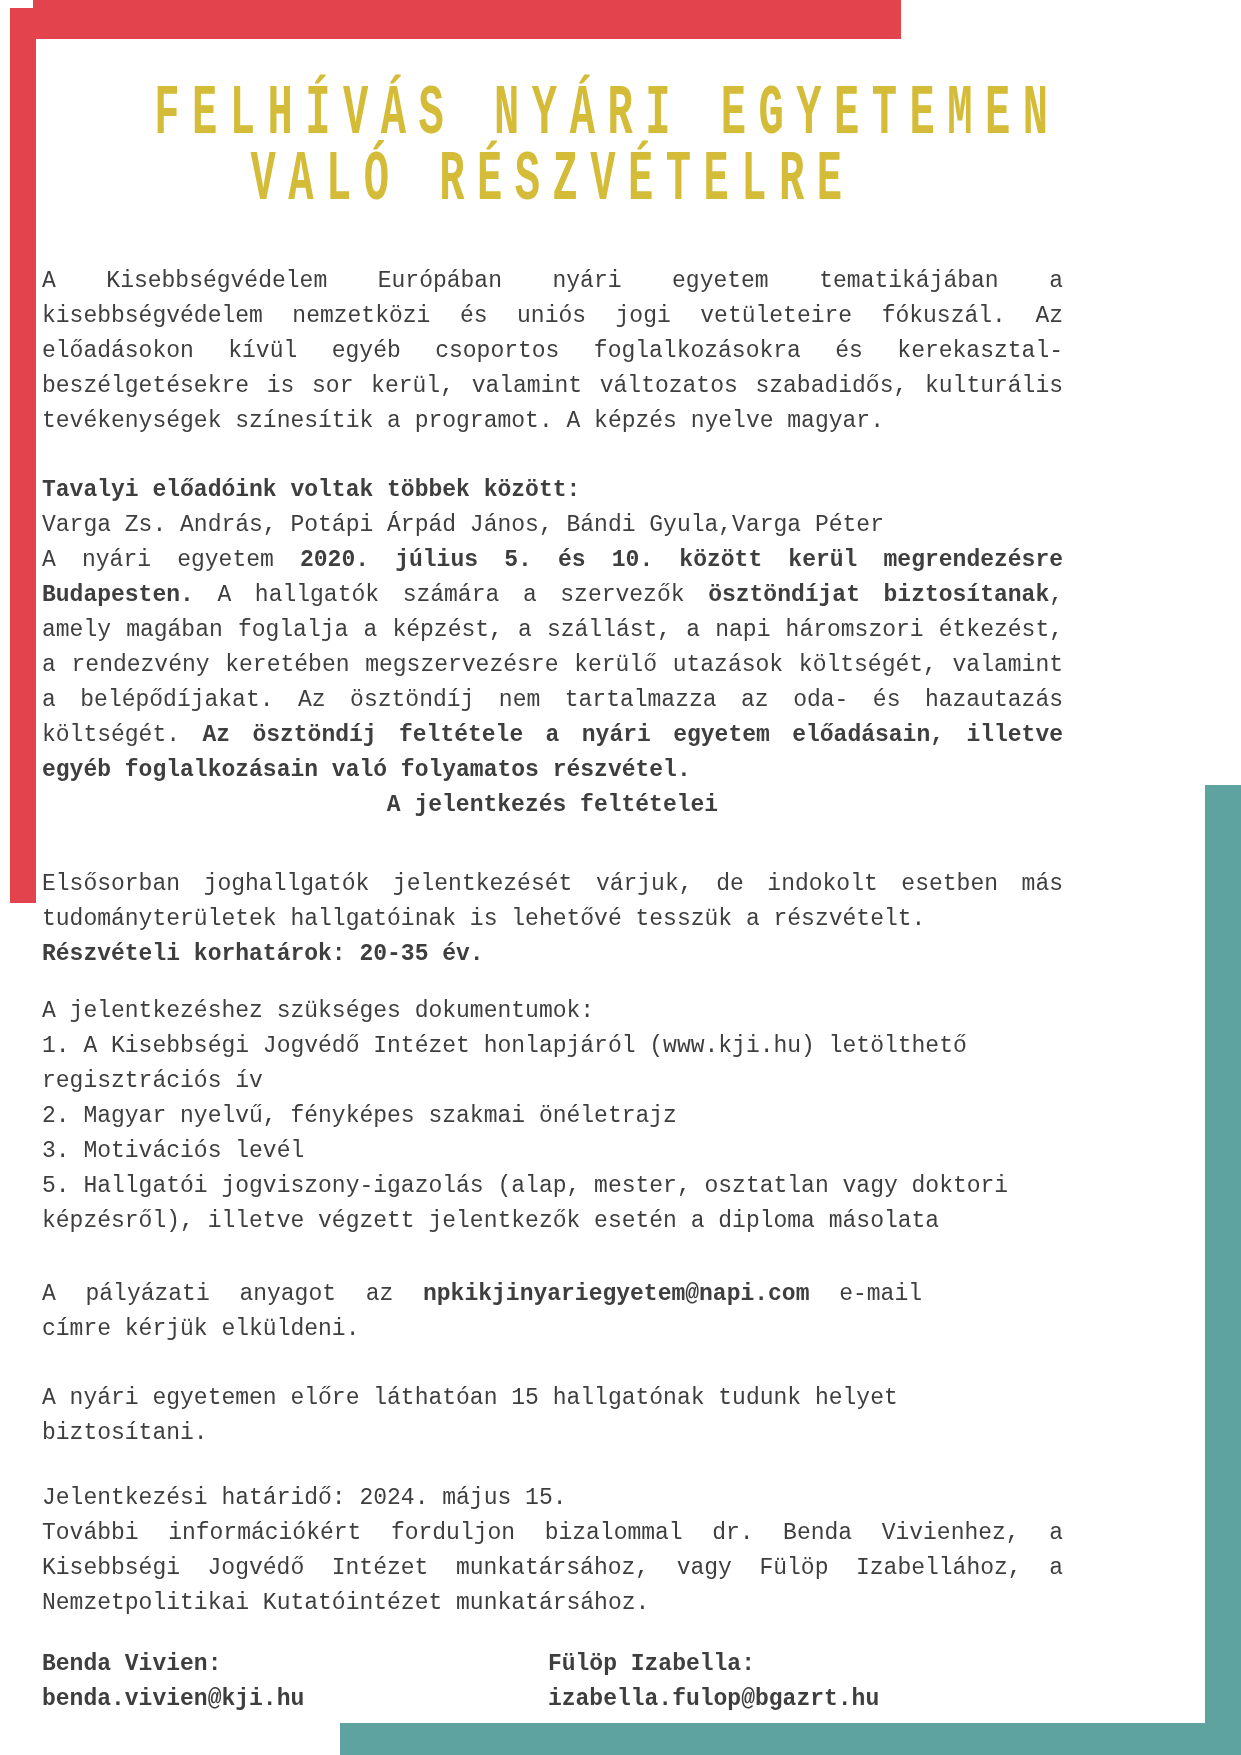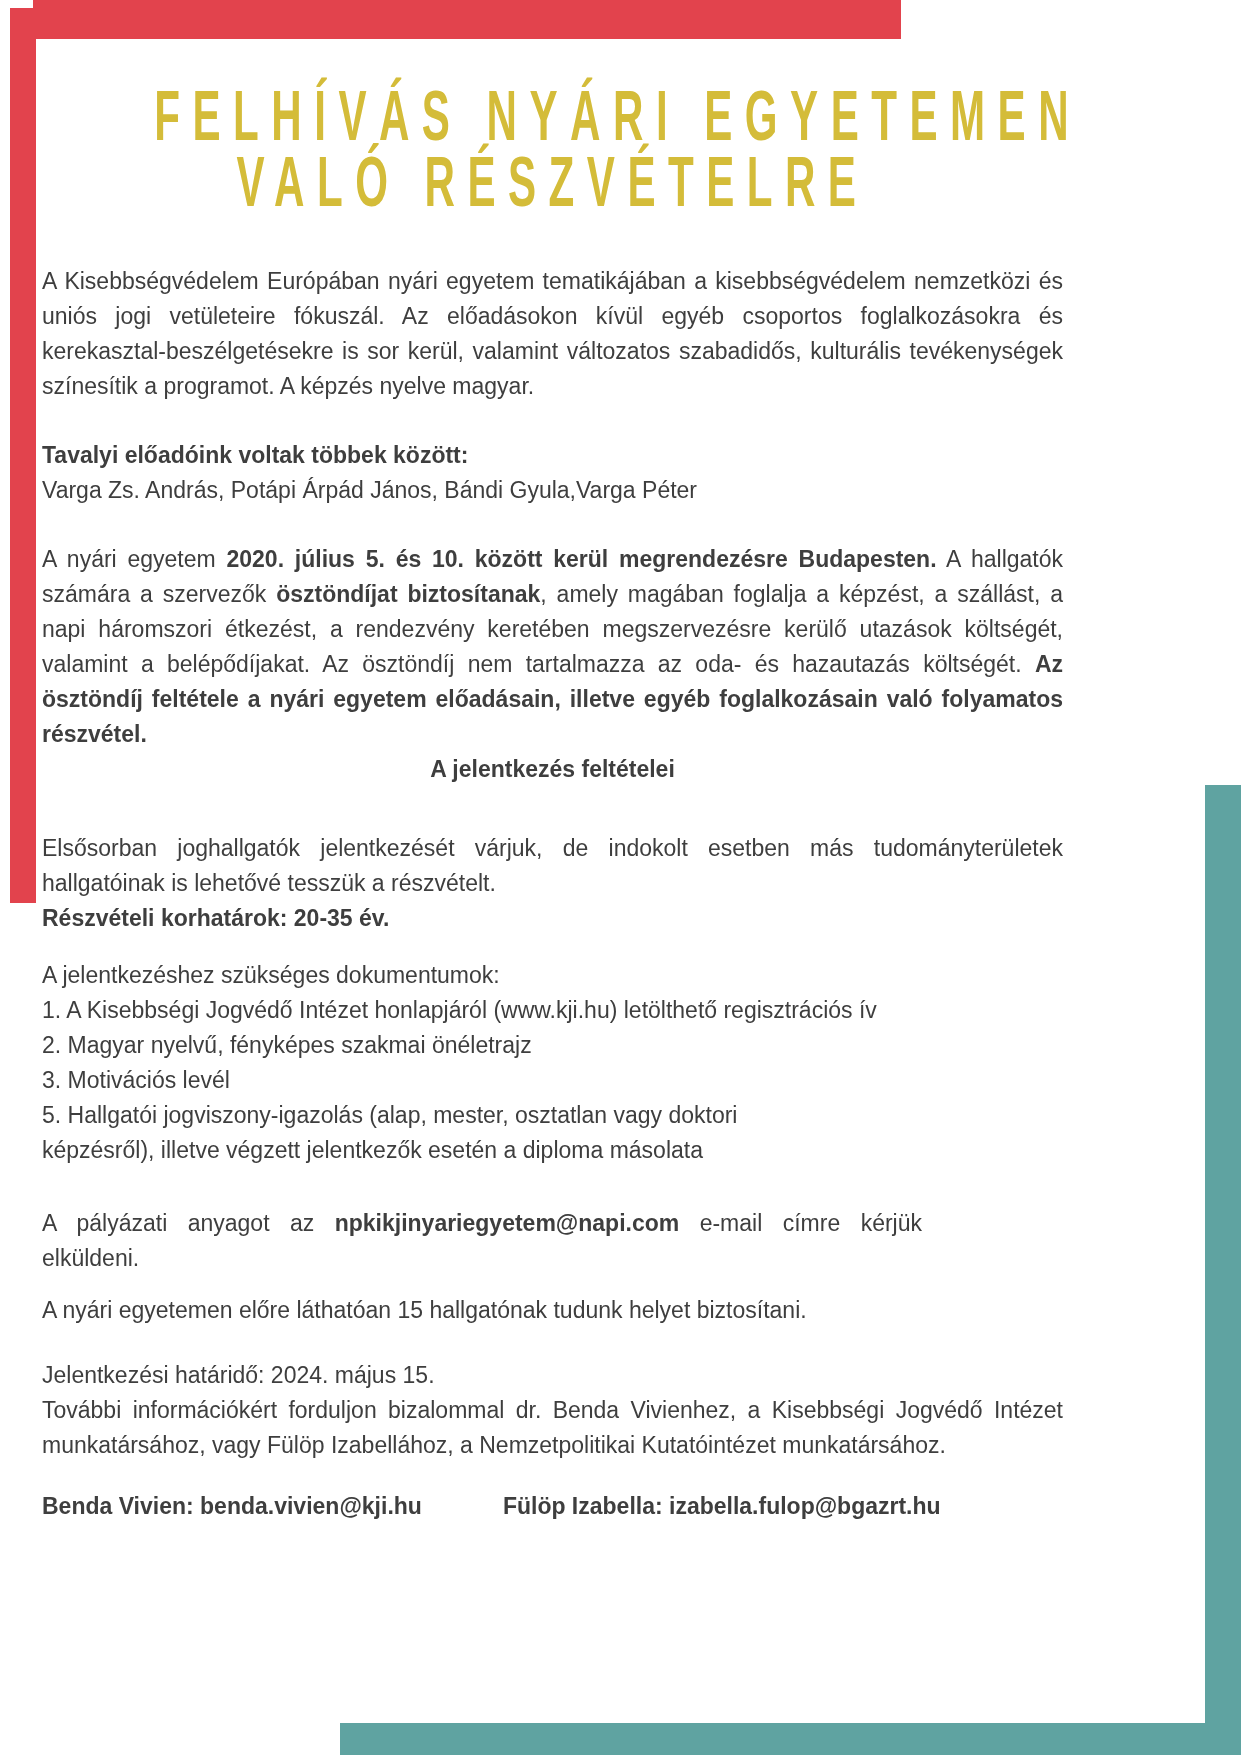--- a/index.html
+++ b/index.html
@@ -8,21 +8,21 @@
     --yellow:#d4bc39;
     --body-text:#3e3e3e;
   }
   html,body{margin:0;padding:0;background:#ffffff;}
   .page{
     position:relative;
     width:1241px;
     height:1755px;
     background:#ffffff;
     overflow:hidden;
-    font-family:Liberation Sans, sans-serif;
+    font-family:Liberation Mono, monospace;
   }
   
   .bar{position:absolute;}
   .red-top{left:33px;top:0;width:868px;height:39px;background:var(--red);}
   .red-left{left:10px;top:8px;width:26px;height:895px;background:var(--red);}
   .teal-right{left:1205px;top:785px;width:36px;height:970px;background:var(--teal);}
   .teal-bottom{left:340px;top:1723px;width:901px;height:32px;background:var(--teal);}
 
   .content{
     position:absolute;
@@ -45,31 +45,31 @@
     font-size:54px;
     line-height:66px;
     letter-spacing:16px;
     transform:scale(0.78,1.3);
     transform-origin:50% 50%;
   }
   .para-justify{text-align:justify;margin:0;}
   .intro{margin-top:50px;}
   .speakers{margin-top:34px;}
   .speakers-label{font-weight:bold;}
-  .scholarship{margin-top:34px;}
+  .scholarship{}
   .cond-heading{
     text-align:center;
     font-weight:bold;
   }
   .cond-body{margin-top:44px;}
   .age-line{font-weight:bold;}
   .documents{margin-top:22px;}
   .doc-line{margin:0;}
   .application{margin-top:38px;max-width:880px;}
-  .capacity{margin-top:17px;}
+  .capacity{margin-top:34px;}
   .deadline-block{margin-top:30px;}
   .contacts{
     margin-top:26px;
     display:flex;
     gap:81px;
     font-weight:bold;
   }
   b{font-weight:bold;}
 </style>
 </head>

